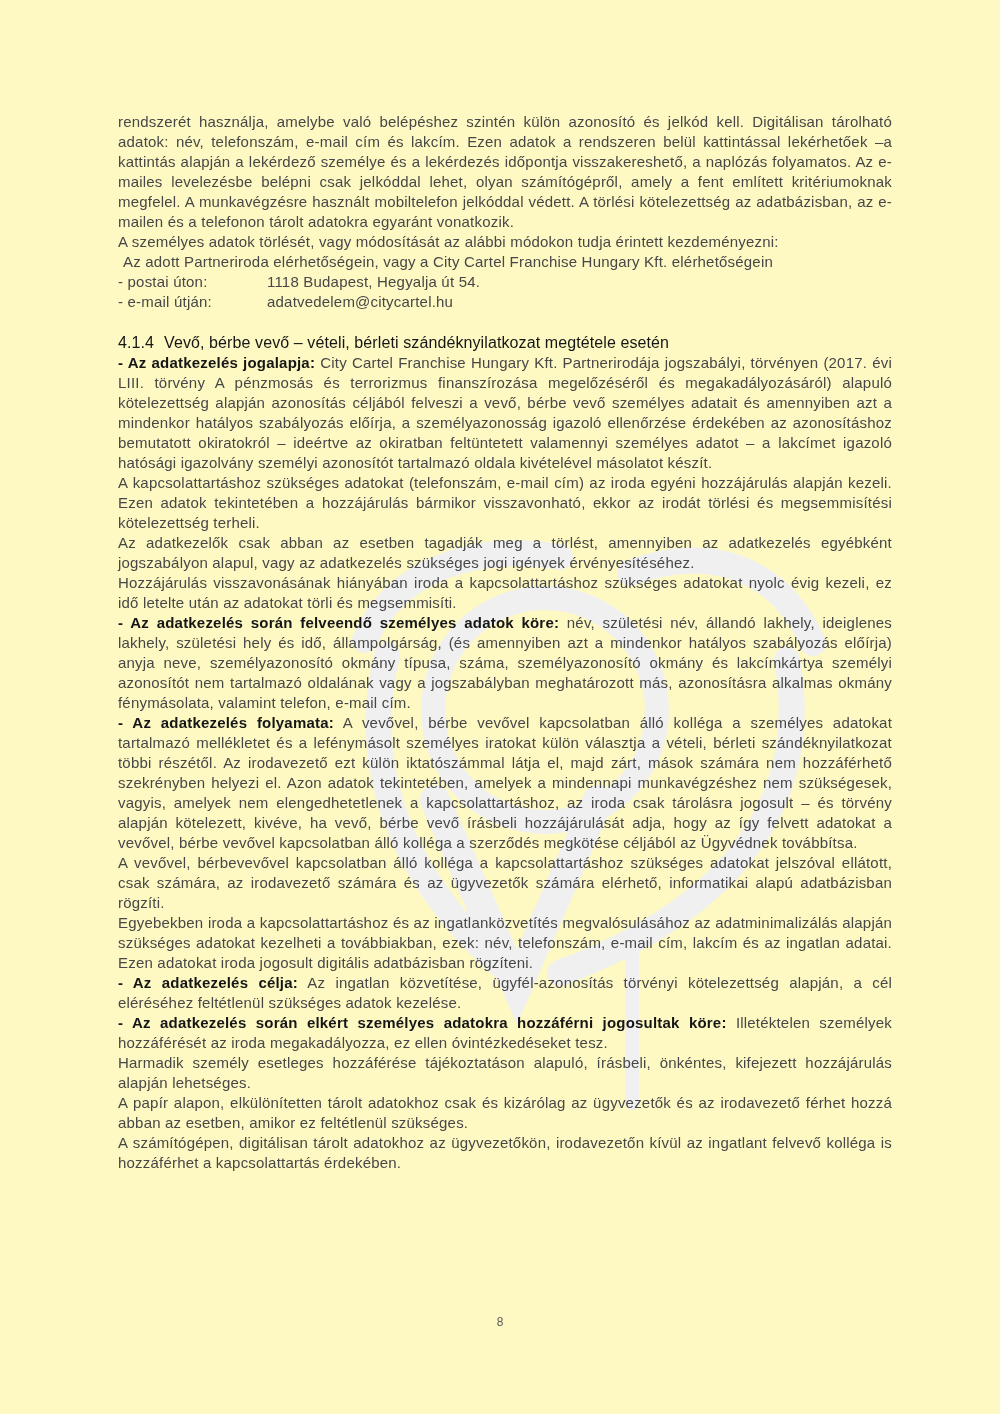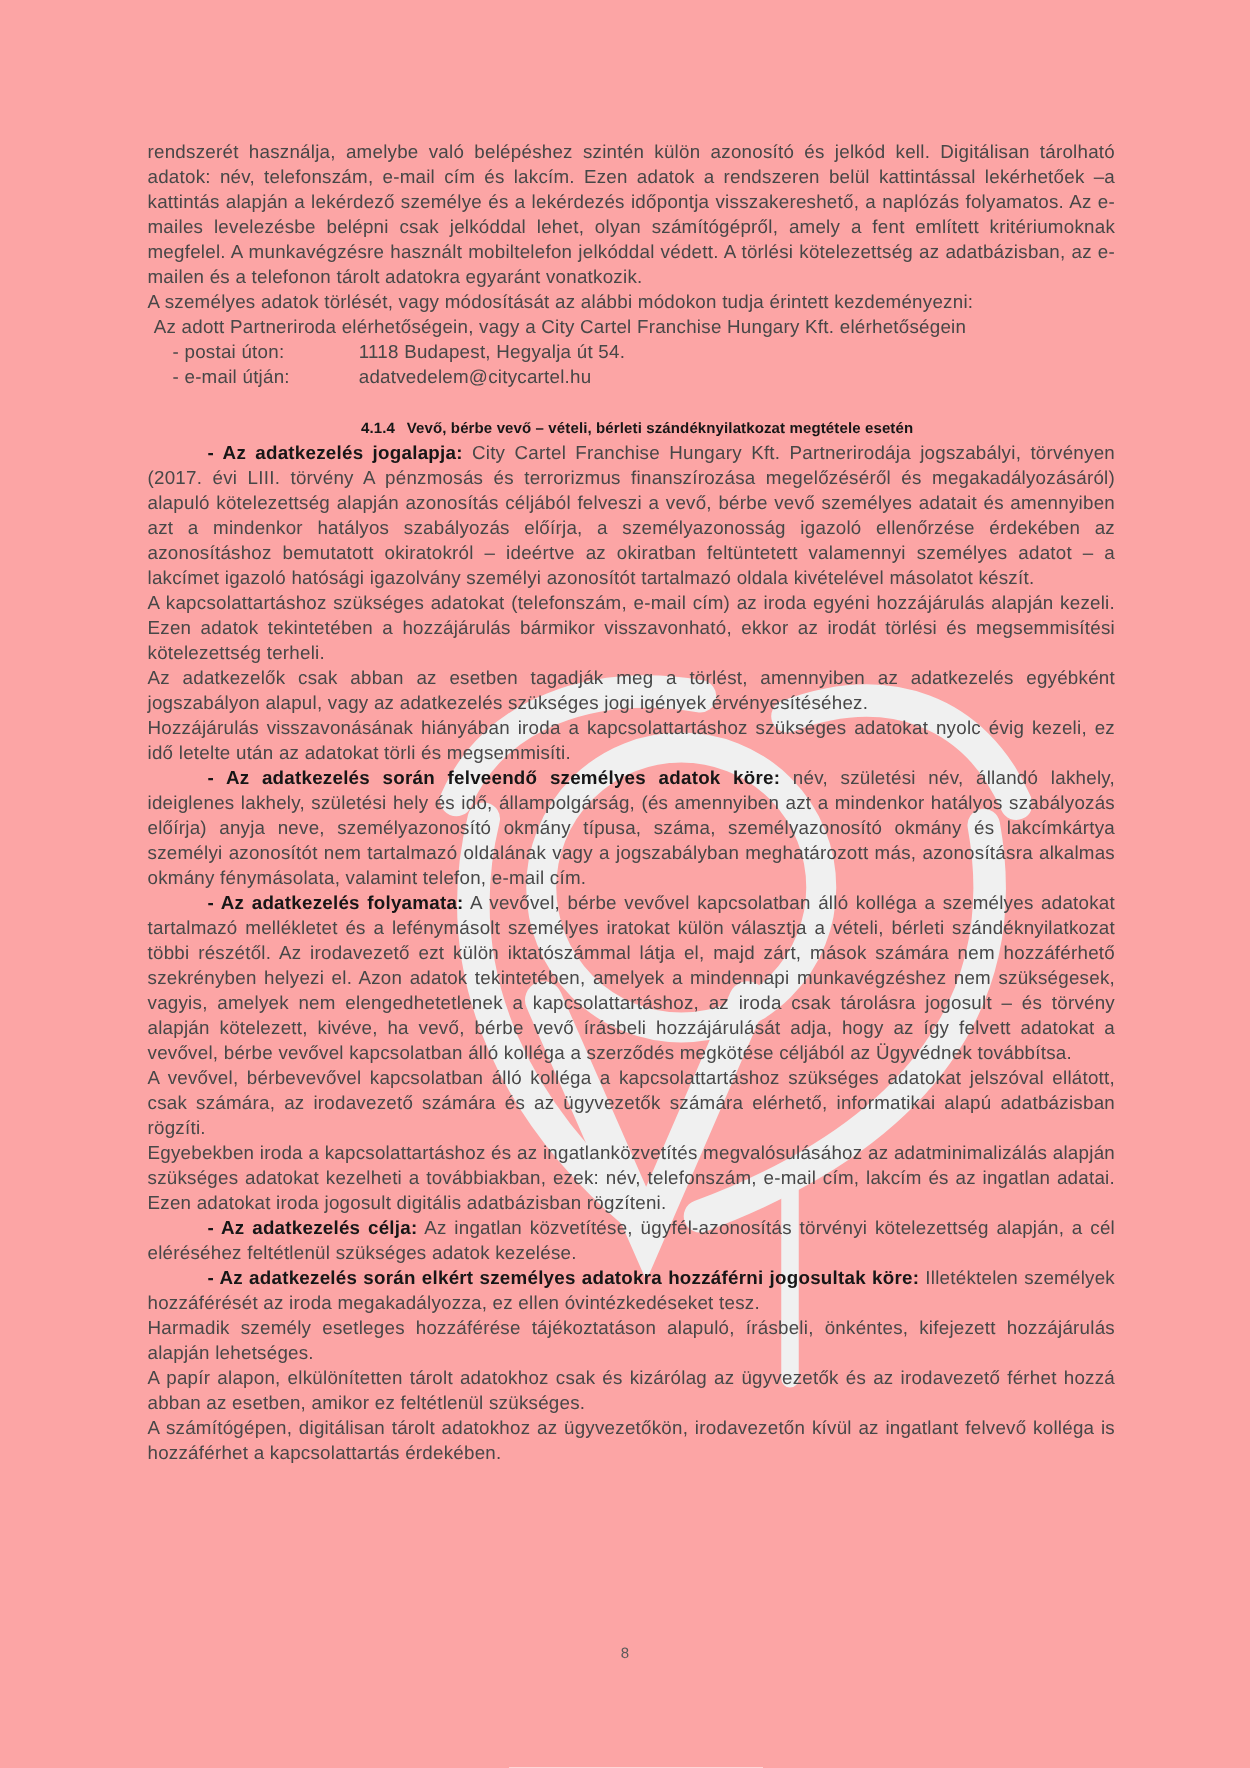--- a/index.html
+++ b/index.html
@@ -1,20 +1,20 @@
 <!DOCTYPE html>
 <html lang="hu"><head>
 <meta charset="utf-8">
 <style>
   html, body { margin: 0; padding: 0; background: #ffffff; }
   .page {
     position: relative;
     width: 1000px;
     height: 1414px;
-    background: #fca5a5;
+    background: #fef9c3;
     overflow: hidden;
     font-family: "Liberation Sans", sans-serif;
   }
   .watermark {
     position: absolute;
     left: 295px;
     top: 515px;
     width: 530px;
     height: 650px;
     z-index: 0;
@@ -27,35 +27,35 @@
     width: 774px;
     z-index: 1;
     color: #474747;
     font-size: 15px;
     line-height: 20px;
     letter-spacing: 0.2px;
     text-align: justify;
   }
   .content p { margin: 0; }
   .indent-sm { text-indent: 5px; }
-  .contact-row { display: flex; text-align: left; margin-left: 20px; }
+  .contact-row { display: flex; text-align: left; }
   .contact-label { width: 149px; flex: none; }
   .contact-value { flex: none; }
   .section-heading {
     margin: 20px 0 0 0;
-    font-size: 12px;
+    font-size: 16px;
     line-height: 21px;
-    font-weight: bold;
+    font-weight: normal;
     color: #161616;
     letter-spacing: 0.1px;
-    text-align: center;
+    text-align: left;
     white-space: nowrap;
   }
   .section-num { display: inline-block; width: 46px; }
-  .lead { font-weight: bold; color: #161616; margin-left: 48px; }
+  .lead { font-weight: bold; color: #161616; }
   .page-number {
     position: absolute;
     top: 1315px;
     left: 0;
     width: 100%;
     text-align: center;
     font-size: 12px;
     color: #5a5a5a;
     z-index: 1;
   }

